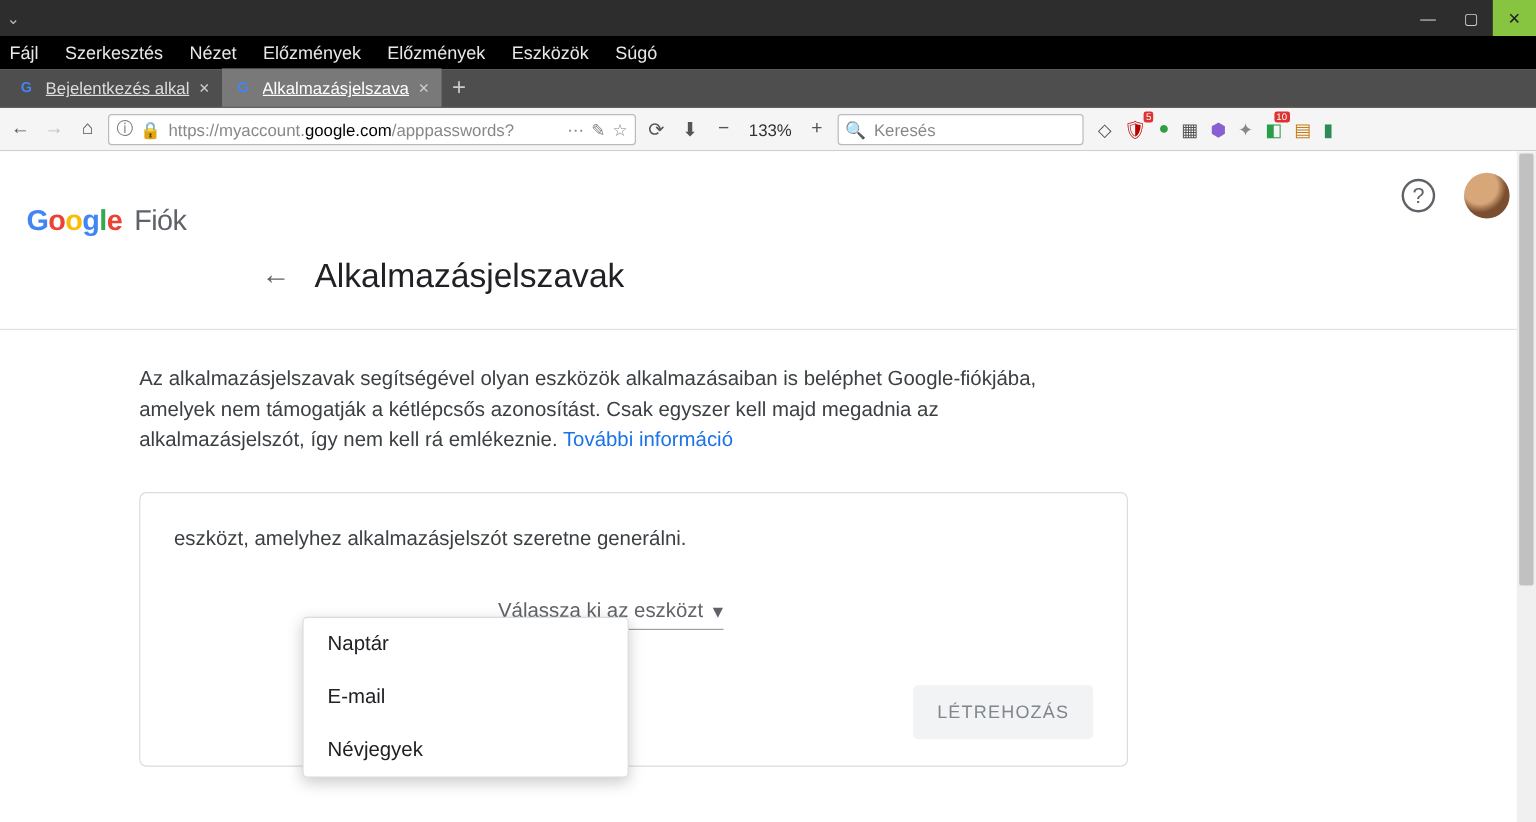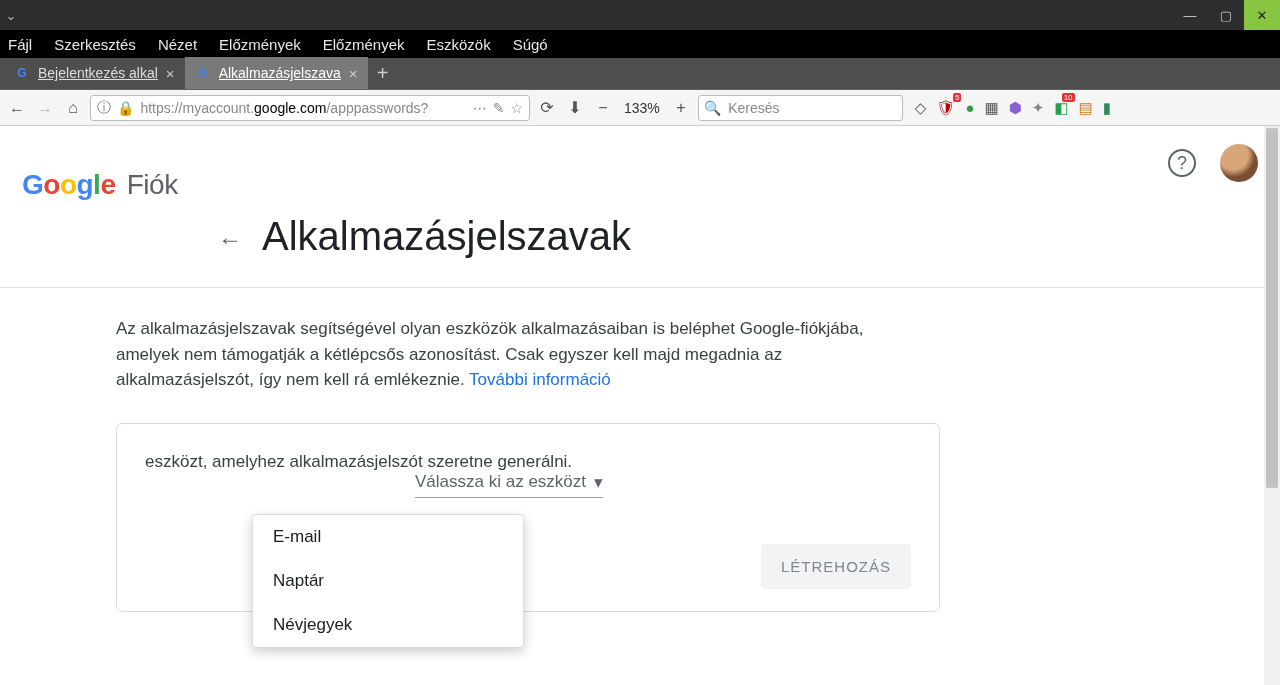--- a/index.html
+++ b/index.html
@@ -35,38 +35,38 @@
   .addon-icons { display:flex; align-items:center; gap:10px; padding-left:6px; font-size:15px; color:#555; }
   .addon-icons .badge { position:relative; }
   .addon-icons .badge::after { content:attr(data-badge); position:absolute; top:-6px; right:-6px; background:#d33; color:#fff; font-size:8px; padding:0 2px; border-radius:2px;}
 
   
   .viewport { position:relative; width:1280px; height: calc(685px - 30px - 28px - 32px - 36px); overflow:hidden; background:#fff;}
   .scrollbar-v { position:absolute; right:0; top:0; width:16px; height:100%; background:#f0f0f0;}
   .scrollbar-v .thumb { position:absolute; left:2px; right:2px; top:2px; height:360px; background:#c1c1c1; border-radius:2px;}
 
   .g-header { height: 74px; display:flex; align-items:center; padding:0 22px; }
-  .g-logo { font-size:28px; font-weight:bold; letter-spacing:-0.5px;margin-top:44px;}
+  .g-logo { font-size:24px; font-weight:bold; letter-spacing:-0.5px;margin-top:44px;}
   .g-logo .blue{color:#4285F4}.g-logo .red{color:#EA4335}.g-logo .yellow{color:#FBBC05}.g-logo .green{color:#34A853}
   .g-logo .account{color:#5f6368; font-weight:400; margin-left:4px;}
   .g-header .spacer{flex:1}
   .g-help{width:28px;height:28px;border:2px solid #5f6368;border-radius:50%;display:flex;align-items:center;justify-content:center;color:#5f6368;font-size:18px;margin-right:24px;}
   .g-avatar{width:38px;height:38px;border-radius:50%;background:radial-gradient(circle at 35% 30%, #d7a77a 0 40%, #7a4e2e 60% 100%);}
 
   .pg-title-row{display:flex; align-items:center; gap:20px; padding: 14px 0 28px 218px;}
   .pg-back{color:#5f6368;font-size:24px;}
-  .pg-title{font-size:40px;color:#202124;}
+  .pg-title{font-size:28px;color:#202124;}
   .sep{height:1px;background:#e0e0e0;width:100%;}
 
   .pg-body{padding:28px 0 0 116px; width:1060px;}
   .desc{font-size:17px;color:#3c4043;line-height:1.5; max-width:800px;}
   .desc a{color:#1a73e8;text-decoration:none;}
 
   .card{border:1px solid #dadce0;border-radius:6px;margin-top:30px;padding:28px 28px 22px 28px;width:824px;position:relative;}
-  .card-text{font-size:17px;color:#3c4043;}
+  .card-text{font-size:17px;color:#3c4043;margin-bottom:40px;}
   .select-device{display:inline-flex;align-items:center;gap:8px;color:#5f6368;font-size:17px;border-bottom:1px solid #9aa0a6;padding-bottom:4px;margin-left:270px;}
   .create-btn{float:right;margin-top:46px;background:#f1f3f4;color:#80868b;font-size:15px;letter-spacing:1px;padding:14px 20px;border-radius:4px;font-weight:500;}
 
   
   .dropdown{position:absolute;left:252px;top:388px;width:272px;background:#fff;border:1px solid #dadce0;border-radius:4px;box-shadow:0 4px 12px rgba(0,0,0,.2);z-index:50;}
   .dropdown-header{padding:14px 20px 12px;font-size:17px;color:#5f6368;}
   .dropdown-item{padding:12px 20px;font-size:17px;color:#202124;cursor:pointer;}
 </style>
 </head>
 <body>
@@ -172,22 +172,22 @@
         <span>Válassza ki az eszközt</span>
         <span style="color:#5f6368;">▾</span>
       </span>
       <div style="clear:both"></div>
       <span class="create-btn">LÉTREHOZÁS</span>
       <div style="clear:both"></div>
     </div>
   </div>
 
   <div class="dropdown">
+    <div class="dropdown-item"><span>Naptár</span></div>
     <div class="dropdown-item"><span>E-mail</span></div>
-    <div class="dropdown-item"><span>Naptár</span></div>
     <div class="dropdown-item"><span>Névjegyek</span></div>
 
   </div>
 
   <div class="scrollbar-v">
     <div class="thumb"></div>
   </div>
 </div>
 
 </body></html>

